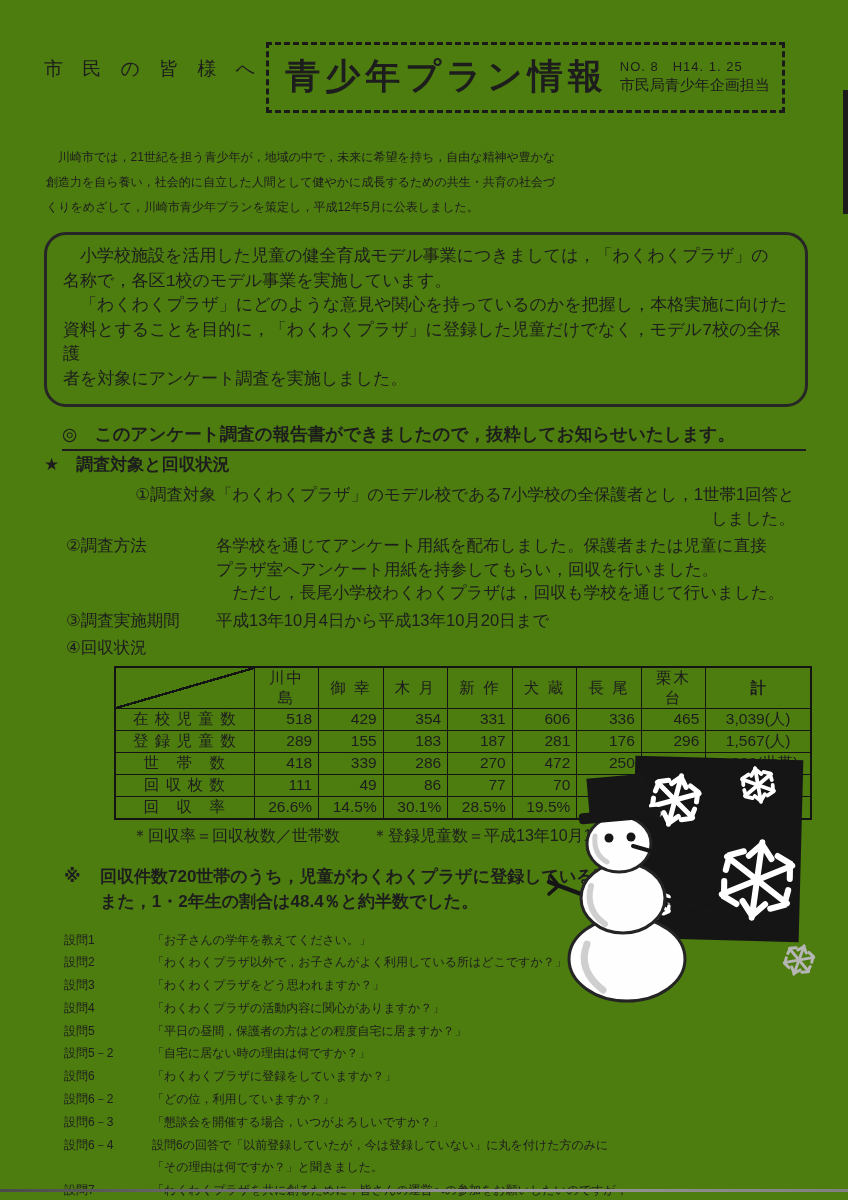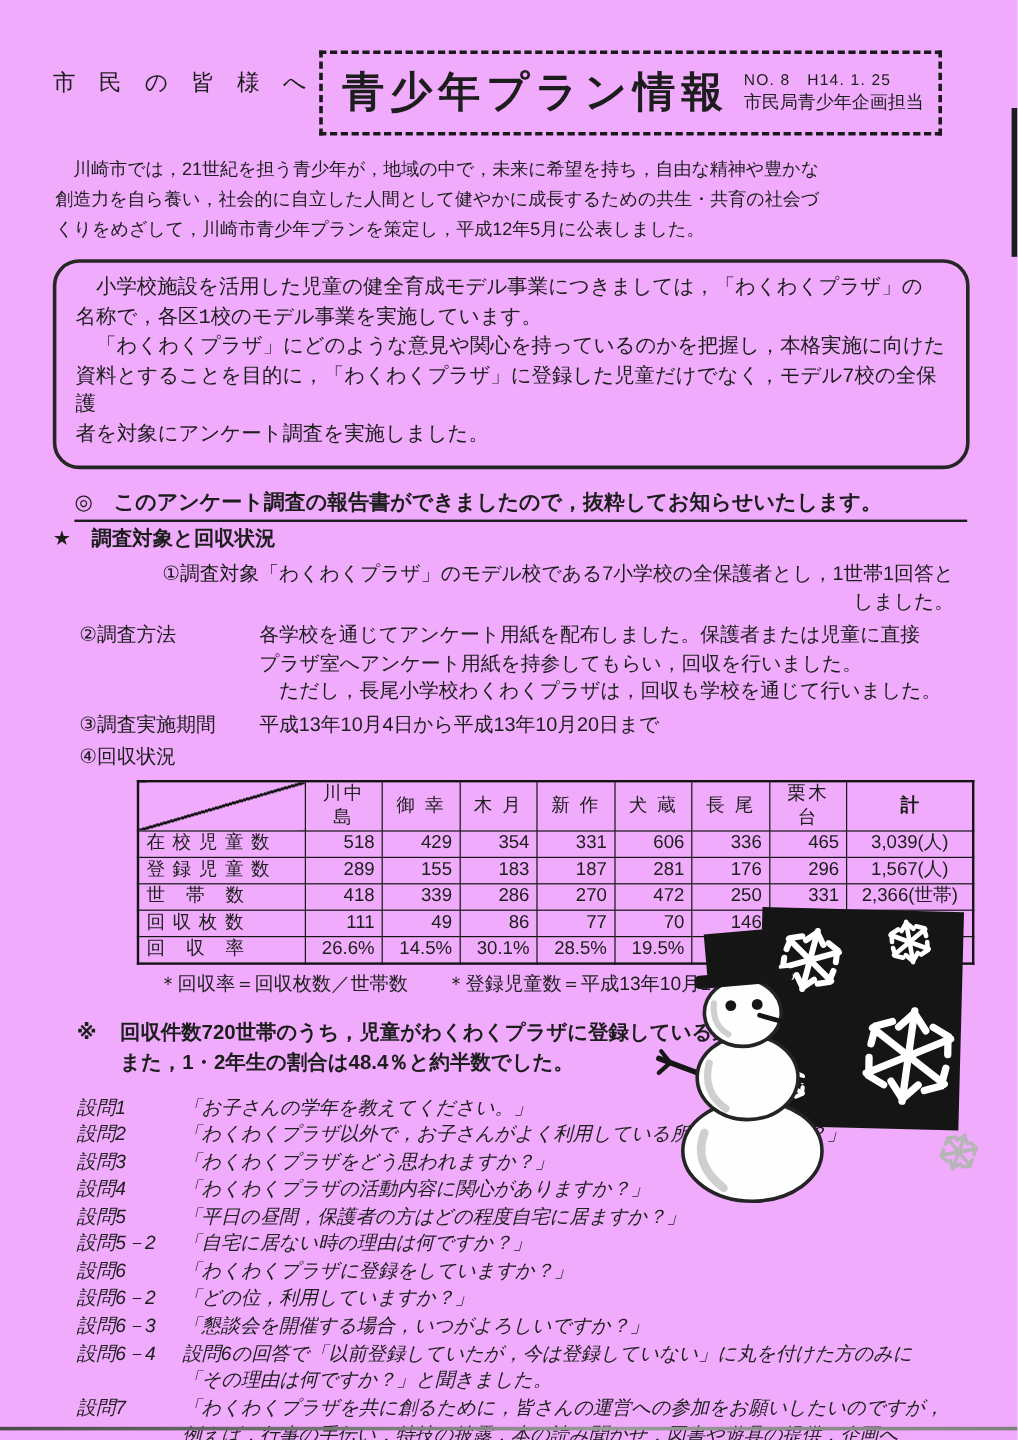--- a/index.html
+++ b/index.html
@@ -1,71 +1,71 @@
 <!DOCTYPE html>
 <html><head>
 <meta charset="utf-8">
 <style>
   html,body{margin:0;padding:0;background:#e8e8e6;}
   .page{
     position:relative; width:848px; height:1200px; margin:0 auto;
-    background:#f0abfc; color:#1d1d1d; overflow:hidden;
+    background:#4d7c0f; color:#1d1d1d; overflow:hidden;
     font-family:"Liberation Sans","DejaVu Sans",sans-serif;
     box-sizing:border-box; padding:42px 36px 0 44px;
   }
   .pre{white-space:pre-line;}
   .bold{font-weight:bold;}
 
   
   .masthead{display:flex; align-items:flex-start;}
   .audience{font-size:19px; letter-spacing:7px; margin-top:14px; white-space:nowrap;}
   .title-box{margin-left:4px; border:3px dashed #1a1a1a; padding:8px 12px 10px 16px;
     display:flex; align-items:center; gap:12px;}
   .nl-title{font-size:35px; font-weight:bold; letter-spacing:5px; white-space:nowrap;}
   .meta-issue{font-size:13px; letter-spacing:1px; white-space:nowrap;}
   .meta-dept{font-size:15px; margin-top:0; white-space:nowrap;}
 
   
-  .intro{margin:16px 0 0 2px; font-size:15px; line-height:25px;}
+  .intro{margin:32px 0 0 2px; font-size:12px; line-height:25px;}
   .rounded-box{margin-top:12px; border:3px solid #262626; border-radius:22px;
     padding:10px 16px 12px; width:764px; box-sizing:border-box;
     font-size:17px; line-height:24.5px;}
   .rounded-box p{margin:0;font-family:Liberation Mono, monospace;}
 
   .announce{margin:15px 0 0 18px; font-weight:bold; font-size:17.5px;
     border-bottom:2.5px solid #1d1d1d; padding-bottom:3px; width:744px;}
 
   .sec-head{margin-top:2px; font-weight:bold; font-size:17px;}
 
   .kv-row{display:flex; font-size:16.5px; line-height:23.5px; margin-top:4px;}
   .kv-label{width:172px; padding-left:22px; box-sizing:border-box; flex:none;}
   .kv-text{white-space:pre-line;}
 
   
   table.survey{margin:6px 0 0 70px; border-collapse:collapse; font-size:15.5px;
     border:2px solid #141414;}
   table.survey th, table.survey td{border:1.6px solid #141414; height:21px;
     padding:0 6px; line-height:20px;}
-  th.rowlabel, td.rowlabel{width:168px; text-align:left; letter-spacing:1px;margin-top:46px;}
+  th.rowlabel, td.rowlabel{width:168px; text-align:center; letter-spacing:1px;margin-top:46px;}
   td.num{width:55px; text-align:right;}
   th.colhead{width:55px; text-align:center; letter-spacing:2px; font-weight:normal;}
   td.total, th.total{width:104px; text-align:center; border-left:5px double #141414;}
   td.diag{background:linear-gradient(to bottom right,
     transparent calc(50% - 1.2px), #141414 calc(50% - 1.2px),
     #141414 calc(50% + 1.2px), transparent calc(50% + 1.2px));}
 
   .footnote{margin:6px 0 0 88px; font-size:16px;}
 
   .note{display:flex; margin:17px 0 0 20px; font-weight:bold;
     font-size:17px; line-height:25px;}
   .note-mark{width:36px; flex:none;}
 
   
   .questions{margin-top:15px;}
-  .q-row{display:flex; font-size:16px; line-height:22.8px;font-style:italic;}
+  .q-row{display:flex; font-size:12px; line-height:22.8px;}
   .q-label{width:108px; padding-left:20px; flex:none; box-sizing:border-box;}
   .q-text{white-space:pre-line;}
 
   
   .illustration{position:absolute; left:545px; top:752px; width:280px; height:255px;
     pointer-events:none;}
   .artifact-right{position:absolute; right:0; top:90px; width:5px; height:124px;
     background:#1c1c1c;}
   .artifact-bottom{position:absolute; left:0; top:1189px; width:848px; height:3px;
     background:linear-gradient(to right,#4a4a4a,#9a9a9a 60%,#808080);}

